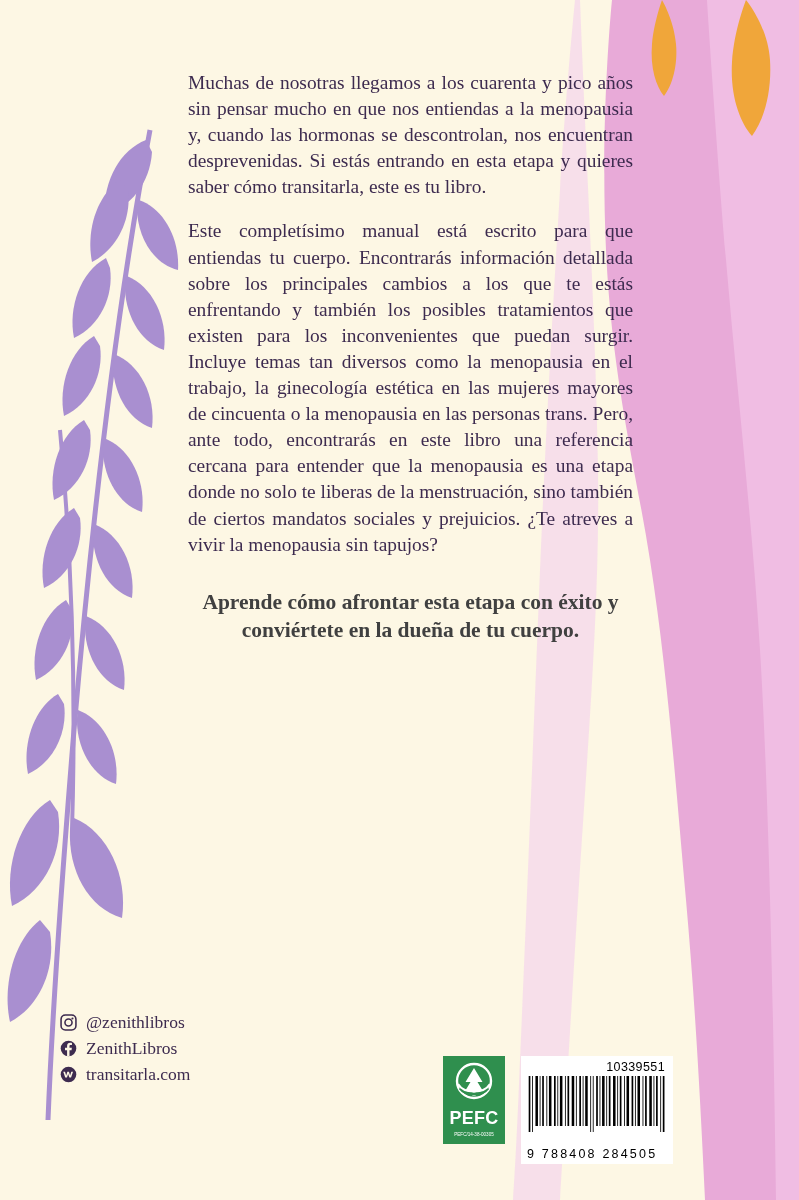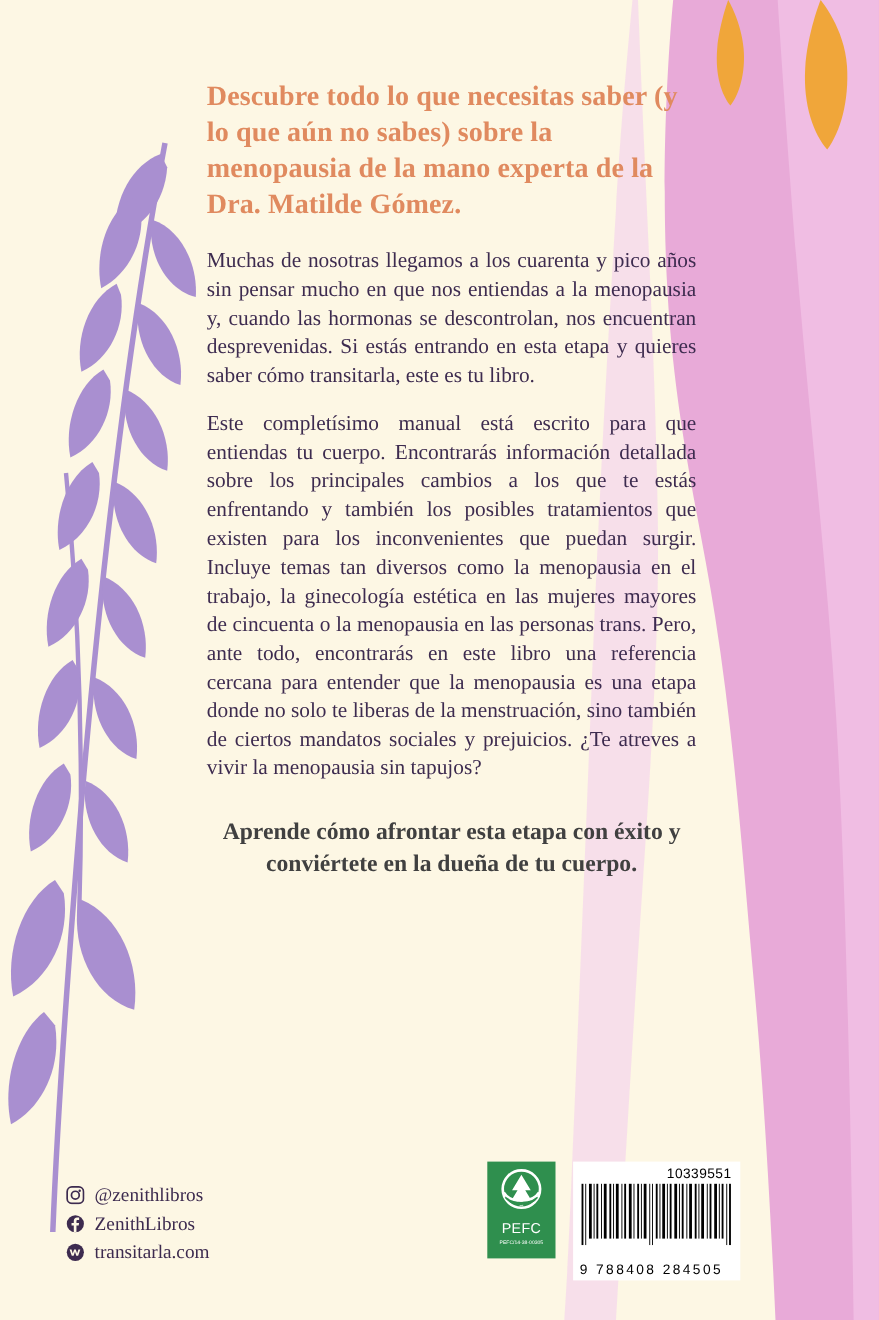--- a/index.html
+++ b/index.html
@@ -62,21 +62,21 @@
     line-height: 1.34;
     font-weight: bold;
     text-align: center;
     margin: 30px 0 0 0;
   }
 
   
   .social {
     position: absolute;
     left: 60px;
-    top: 1076px;
+    top: 1012px;
     width: 230px;
     color: #3d2b4f;
   }
   .social-row {
     display: flex;
     align-items: center;
     margin-bottom: 5px;
     height: 21px;
   }
   .social-row .label {
@@ -102,22 +102,22 @@
     height: 88px;
     background: #2f8f4e;
     color: #fff;
     text-align: center;
     box-sizing: border-box;
     padding-top: 6px;
   }
   .pefc .tree { margin: 0 auto; }
   .pefc .pefc-name {
     font-family: "Liberation Sans", sans-serif;
-    font-weight: normal;
-    font-size: 13px;
+    font-weight: bold;
+    font-size: 18px;
     letter-spacing: .3px;
     margin-top: 2px;
   }
   .pefc .pefc-code {
     font-family: "Liberation Sans", sans-serif;
     font-size: 4.6px;
     letter-spacing: 0px;
     margin-top: 3px;
   }
 
@@ -212,21 +212,20 @@
 
         <path d="M50 800 C20 818 4 866 12 906 C46 890 64 850 58 812 Z"></path>
         <path d="M74 818 C108 832 128 876 122 918 C88 908 68 870 70 830 Z"></path>
 
         <path d="M40 920 C14 940 2 986 10 1022 C40 1006 56 968 50 932 Z"></path>
       </g>
     </svg>
   </div>
 
   <div class="content">
-    <h1 class="headline">Descubre todo lo que necesitas saber (y lo que aún no sabes) sobre la menopausia de la mano experta de la Dra. Matilde Gómez.</h1>
     <p class="para">Muchas de nosotras llegamos a los cuarenta y pico años sin pensar mucho en que nos entiendas a la menopausia y, cuando las hormonas se descontrolan, nos encuentran desprevenidas. Si estás entrando en esta etapa y quieres saber cómo transitarla, este es tu libro.</p>
     <p class="para">Este completísimo manual está escrito para que entiendas tu cuerpo. Encontrarás información detallada sobre los principales cambios a los que te estás enfrentando y también los posibles tratamientos que existen para los inconvenientes que puedan surgir. Incluye temas tan diversos como la menopausia en el trabajo, la ginecología estética en las mujeres mayores de cincuenta o la menopausia en las personas trans. Pero, ante todo, encontrarás en este libro una referencia cercana para entender que la menopausia es una etapa donde no solo te liberas de la menstruación, sino también de ciertos mandatos sociales y prejuicios. ¿Te atreves a vivir la menopausia sin tapujos?</p>
     <p class="closing">Aprende cómo afrontar esta etapa con éxito y conviértete en la dueña de tu cuerpo.</p>
   </div>
 
   <div class="social">
 
     <div class="social-row">
       <span class="sicon">
         <svg width="17" height="17" viewBox="0 0 24 24">

